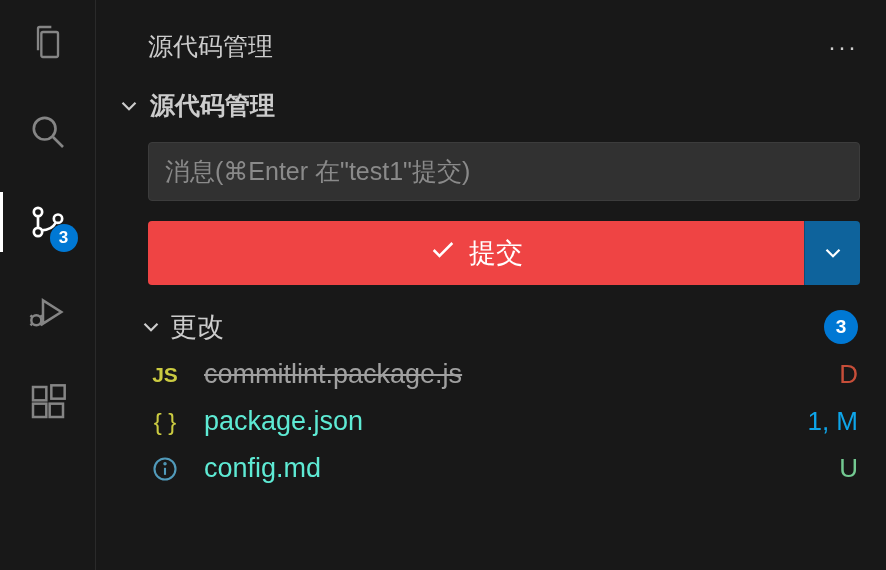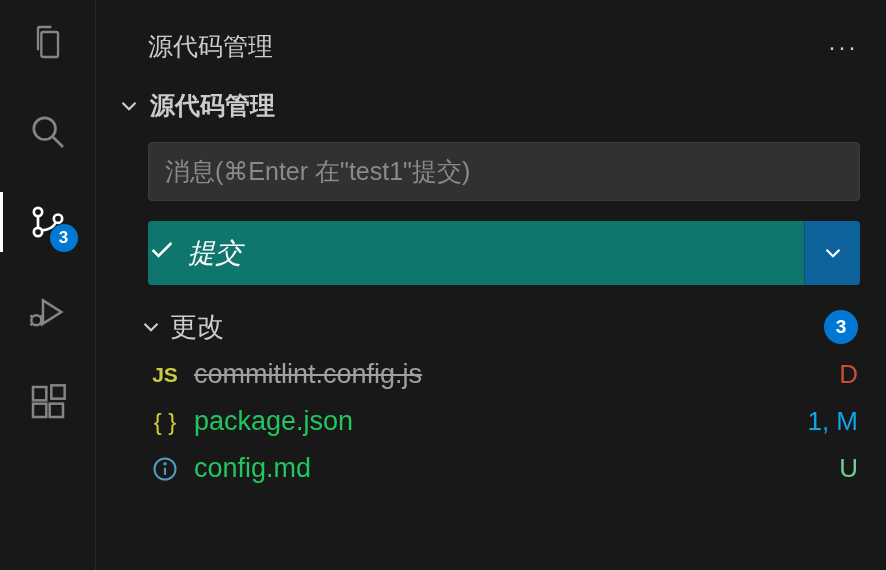--- a/index.html
+++ b/index.html
@@ -114,32 +114,32 @@
     border-radius: 4px;
     outline: none;
   }
   .commit-input::placeholder { color: #8a8a8a; }
   .commit-button-row {
     display: flex;
     margin-top: 20px;
   }
   .commit-button {
     flex: 1;
-    background: #0f766e;
+    background: #ef4444;
     color: #ffffff;
     border: none;
     font-size: 27px;
     font-weight: 400;
     padding: 14px 0;
     border-radius: 4px 0 0 4px;
     cursor: pointer;
     display: flex;
     align-items: center;
+    justify-content: center;
     gap: 12px;
-    font-style: italic;
   }
   .commit-dropdown {
     width: 56px;
     background: #0e639c;
     border: none;
     border-left: 1px solid #0a4f7a;
     border-radius: 0 4px 4px 0;
     color: #fff;
     cursor: pointer;
     display: flex;
@@ -168,37 +168,37 @@
     font-weight: 600;
     display: flex;
     align-items: center;
     justify-content: center;
   }
   .file-row {
     display: flex;
     align-items: center;
     padding: 8px 28px 8px 52px;
     cursor: pointer;
-    gap: 12px;
+    gap: 22px;
   }
   .file-icon {
     width: 34px;
     display: flex;
     justify-content: center;
     font-size: 21px;
     font-weight: 700;
   }
   .file-icon.js { color: #cbcb41; }
   .file-icon.json { color: #cbcb41; font-weight: 400; font-size: 24px; }
   .file-icon.md { color: #519aba; }
   .file-icon.md svg { width: 28px; height: 28px; }
   .file-name {
     flex: 1;
     font-size: 27px;
-    color: #22c55e;
+    color: #5eead4;
   }
   .file-name.deleted { text-decoration: line-through; color: #a0a0a0; }
   .file-status {
     font-size: 26px;
     font-weight: 500;
   }
   .status-D { color: #c74e39; }
   .status-M { color: #0ea5e9; }
   .status-U { color: #73c991; }
   .checkmark svg { width: 28px; height: 28px; }
@@ -285,21 +285,21 @@
       <svg viewBox="0 0 24 24" fill="none" stroke="currentColor" stroke-width="2">
           <path d="M6 9l6 6 6-6"></path>
         </svg>
     </span>
     <span class="changes-title">更改</span>
     <span class="count-badge">3</span>
   </div>
 
   <div class="file-row">
     <span class="file-icon js">JS</span>
-    <span class="file-name deleted">commitlint.config.js</span>
+    <span class="file-name deleted">commitlint.package.js</span>
     <span class="file-status status-D">D</span>
   </div>
 
   <div class="file-row">
     <span class="file-icon json">{ }</span>
     <span class="file-name">package.json</span>
     <span class="file-status status-M">1, M</span>
   </div>
 
   <div class="file-row">

